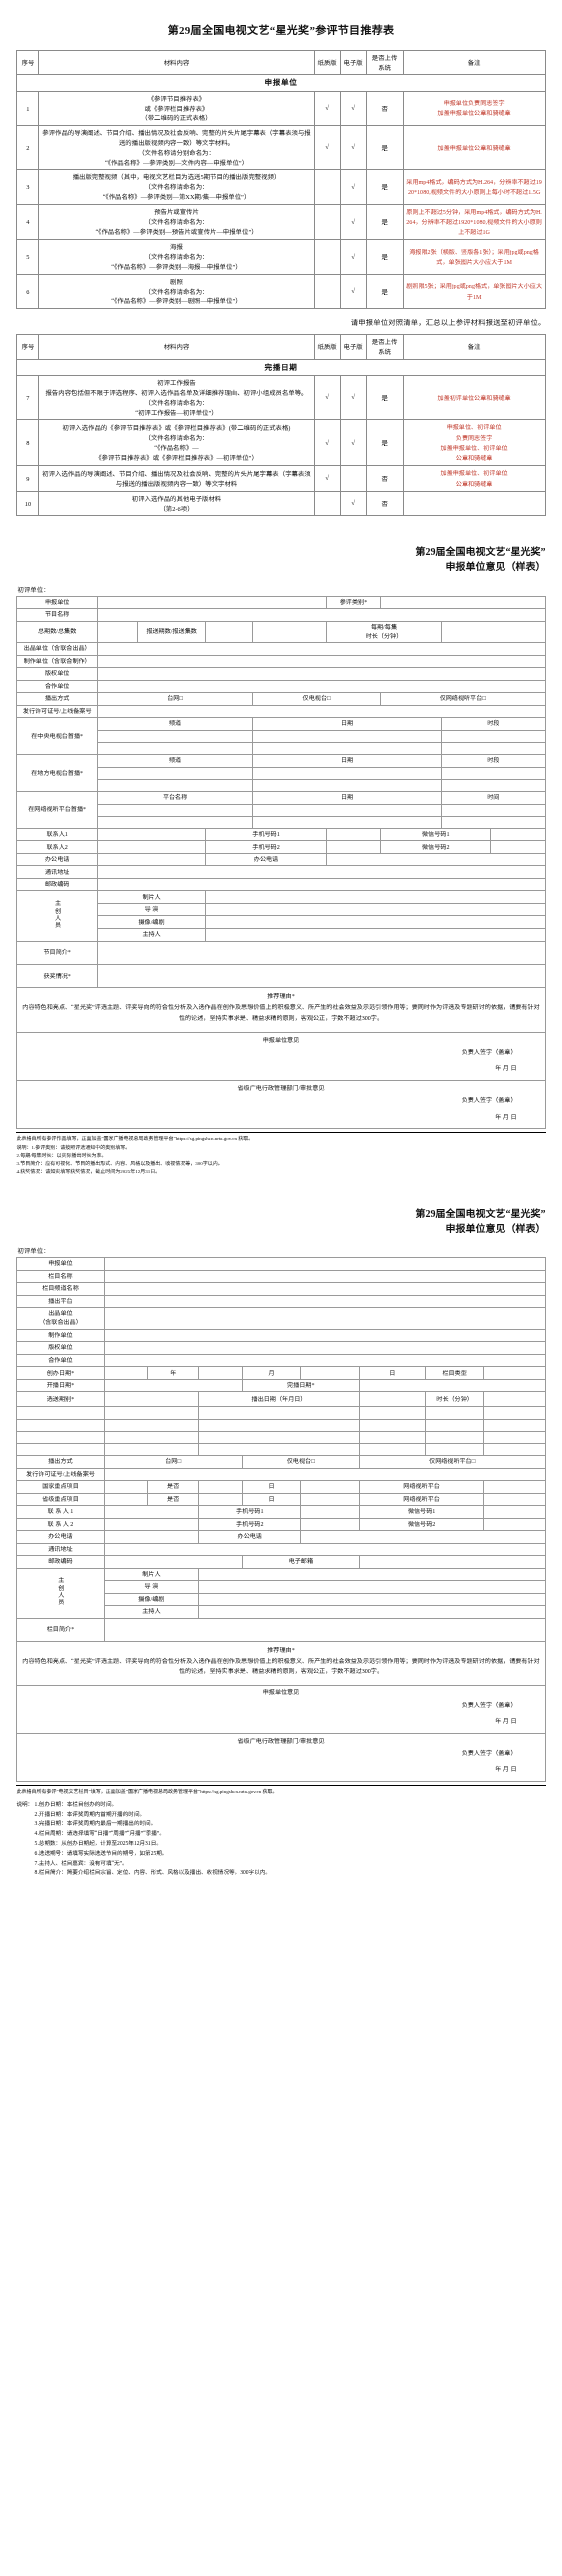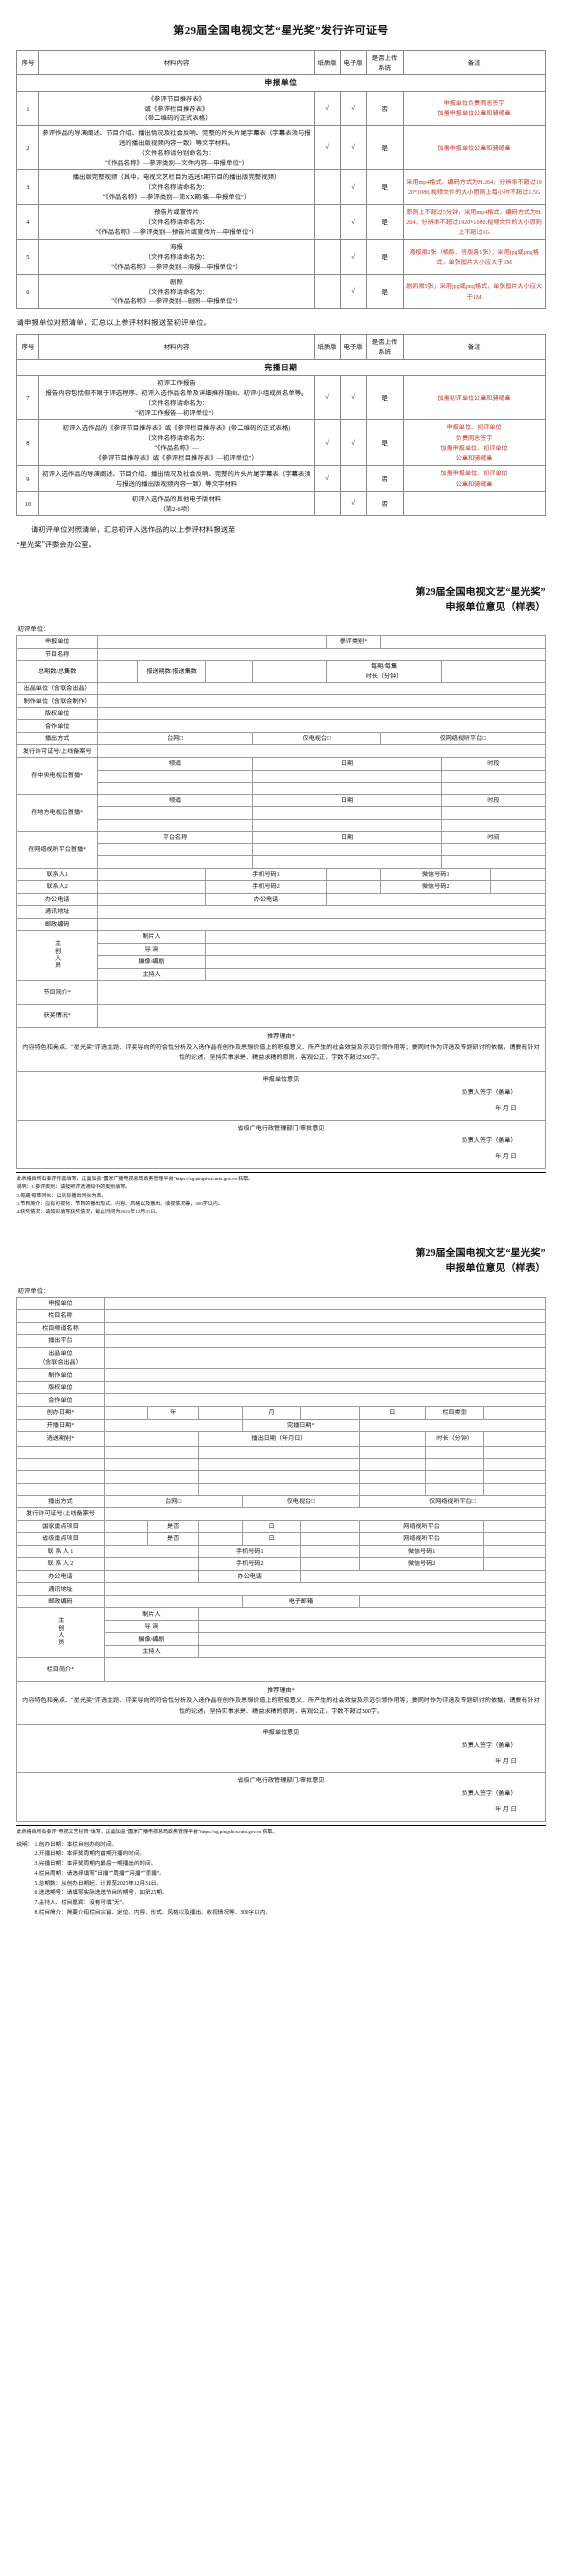--- a/index.html
+++ b/index.html
@@ -53,21 +53,21 @@
   .c-upload{width:37px;}
   .c-remark{width:142px;}
   .grp{
     font-weight:bold;
     font-size:7.6px;
     letter-spacing:0.6px;
   }
   .remark-red{color:#c0392b;font-size:6.1px;line-height:1.7;}
   .note-line{
     font-size:7.3px;
-    text-align:left;
+    text-align:right;
     padding:8.2px 0 7px 0;
     letter-spacing:0.2px;
   }
   .note-block{
     font-size:7.3px;
     line-height:2;
     padding:7px 0 3.5px 0;
     text-indent:2em;
   }
   .tick{font-size:7px;}
@@ -122,21 +122,21 @@
   .explain .ex-head{display:inline-block;vertical-align:top;}
   .spacer-lg{height:27px;}
   .left{text-align:left;}
 </style>
 </head>
 <body>
 
 <div class="page">
 <div class="sheet">
 
-  <div class="doc-title">第29届全国电视文艺“星光奖”发行许可证号</div>
+  <div class="doc-title">第29届全国电视文艺“星光奖”参评节目推荐表</div>
 
   <table class="chk">
     <colgroup>
       <col class="c-no">
           <col class="c-content">
           <col class="c-paper">
           <col class="c-elec">
           <col class="c-upload">
           <col class="c-remark">
     </colgroup>
@@ -258,24 +258,20 @@
             <td>10</td>
             <td>初评入选作品的其他电子版材料<br>（第2-6项）</td>
             <td class="tick"></td>
             <td class="tick">√</td>
             <td>否</td>
             <td class="remark-red"></td>
           </tr>
         </tbody>
   </table>
 
-  <div class="note-block">
-    <span>请初评单位对照清单，汇总初评入选作品的以上参评材料报送至</span><br>
-    <span>“星光奖”评委会办公室。</span>
-  </div>
 
   <div class="doc-title2">
     <span>第29届全国电视文艺“星光奖”</span>
     <span class="l2">申报单位意见（样表）</span>
   </div>
 
   <div class="unit-line">初评单位：</div>
 
   <table class="form">
     <colgroup>

